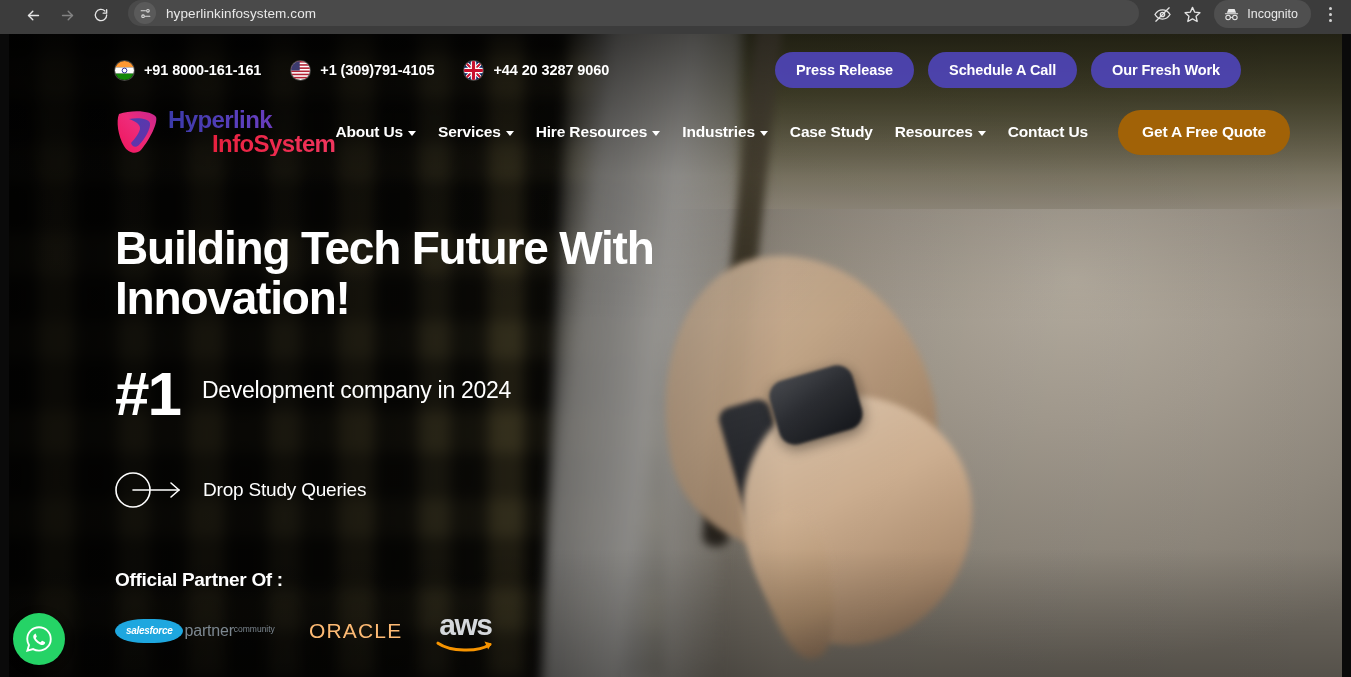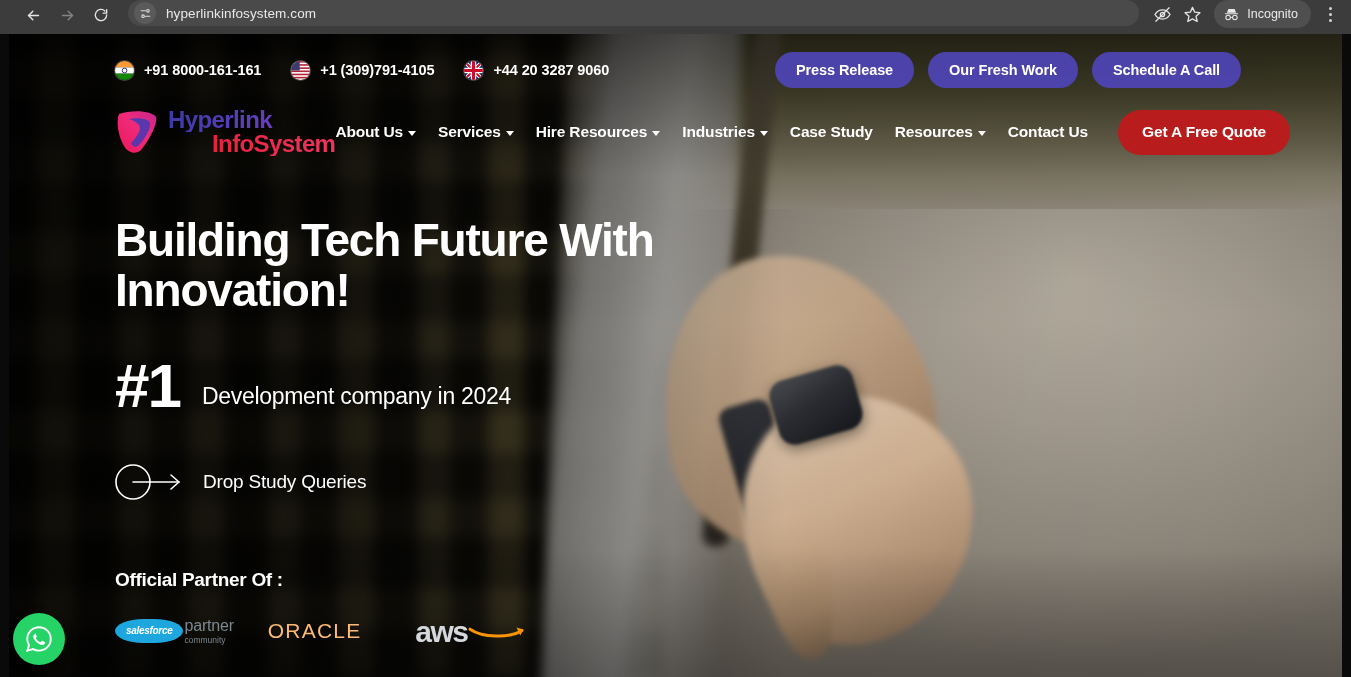--- a/index.html
+++ b/index.html
@@ -309,37 +309,37 @@
   .caret {
     width: 0; height: 0;
     border-left: 4.5px solid transparent;
     border-right: 4.5px solid transparent;
     border-top: 5.5px solid #ffffff;
     display: block;
     margin-top: 2px;
   }
   .quote-btn {
     margin-left: 8px;
-    background: #b91c1c;
+    background: #a16207;
     border-radius: 24px;
     height: 45px;
     display: flex; align-items: center;
     padding: 7px 24px;
     color: #fff;
     font-size: 15.5px;
     font-weight: 700;
     white-space: nowrap;
     letter-spacing: -0.15px;
   }
 
   
   .hero {
     position: absolute;
     left: 115px;
-    top: 182px;
+    top: 190px;
     width: 720px;
   }
   .hero-title {
     color: #ffffff;
     font-size: 46px;
     font-weight: 800;
     line-height: 1.08;
     letter-spacing: -1.2px;
   }
   .rank-row {
@@ -362,21 +362,21 @@
     font-weight: 800;
     letter-spacing: -0.5px;
     line-height: 1.25;
   }
   .rank-sub {
     color: #ffffff;
     font-size: 23px;
     font-weight: 400;
     letter-spacing: -0.3px;
     line-height: 1.35;
-    margin-top: 18px;
+    margin-top: 4px;
   }
   .queries {
     display: flex;
     align-items: center;
     gap: 18px;
     margin-top: 48px;
   }
   .arrow-circle { width: 70px; height: 36px; flex: 0 0 auto; }
   .queries-label {
     color: #ffffff;
@@ -419,33 +419,33 @@
     color: #ffffff;
     font-size: 10px;
     font-weight: 700;
     font-style: italic;
     padding: 7px 11px;
     border-radius: 50% / 60%;
     letter-spacing: -0.3px;
     line-height: 1;
     white-space: nowrap;
   }
-  .sf-partner { display: flex; flex-direction: column; line-height: 1; justify-content: center; }
+  .sf-partner { display: flex; line-height: 1; justify-content: center; }
   .sf-partner .pw { color: #7c8790; font-size: 16px; letter-spacing: -0.2px; }
   .sf-partner .cw { color: #7c8790; font-size: 8.5px; letter-spacing: 0px; margin-top: 2px; }
 
   .oracle-wm {
     color: #fdba74;
     font-size: 21px;
     font-weight: 400;
     letter-spacing: 1.2px;
     font-family: "Liberation Sans", sans-serif;
   }
 
-  .aws-wm { display: flex; align-items: center; margin-left: 20px; }
+  .aws-wm { display: flex; flex-direction: column; align-items: center; }
   .aws-wm .aws-t { color: #d5d8dc; font-size: 30px; font-weight: 700; letter-spacing: -1.5px; line-height: 0.9; }
   .aws-wm svg { margin-top: 1px; }
 
   
   .wa-fab {
     position: absolute;
     left: 13px; bottom: 12px;
     width: 52px; height: 52px;
     border-radius: 50%;
     background: #25D366;
@@ -585,22 +585,22 @@
               <path d="M12 0 V24 M0 12 H24" stroke="#FFFFFF" stroke-width="7"></path>
               <path d="M12 0 V24 M0 12 H24" stroke="#C8102E" stroke-width="4"></path>
             </svg>
           </span>
           <span class="contact-num">+44 20 3287 9060</span>
         </a>
       </div>
 
       <div class="topbar-ctas">
         <a class="pill">Press Release</a>
+        <a class="pill">Schedule A Call</a>
         <a class="pill">Our Fresh Work</a>
-        <a class="pill">Schedule A Call</a>
       </div>
     </div>
 
     <div class="navbar">
 
       <a class="logo">
         <span class="logo-mark">
           <svg width="44" height="48" viewBox="0 0 44 48">
             <defs>
               <linearGradient id="gpink" x1="0" y1="1" x2="1" y2="0">

